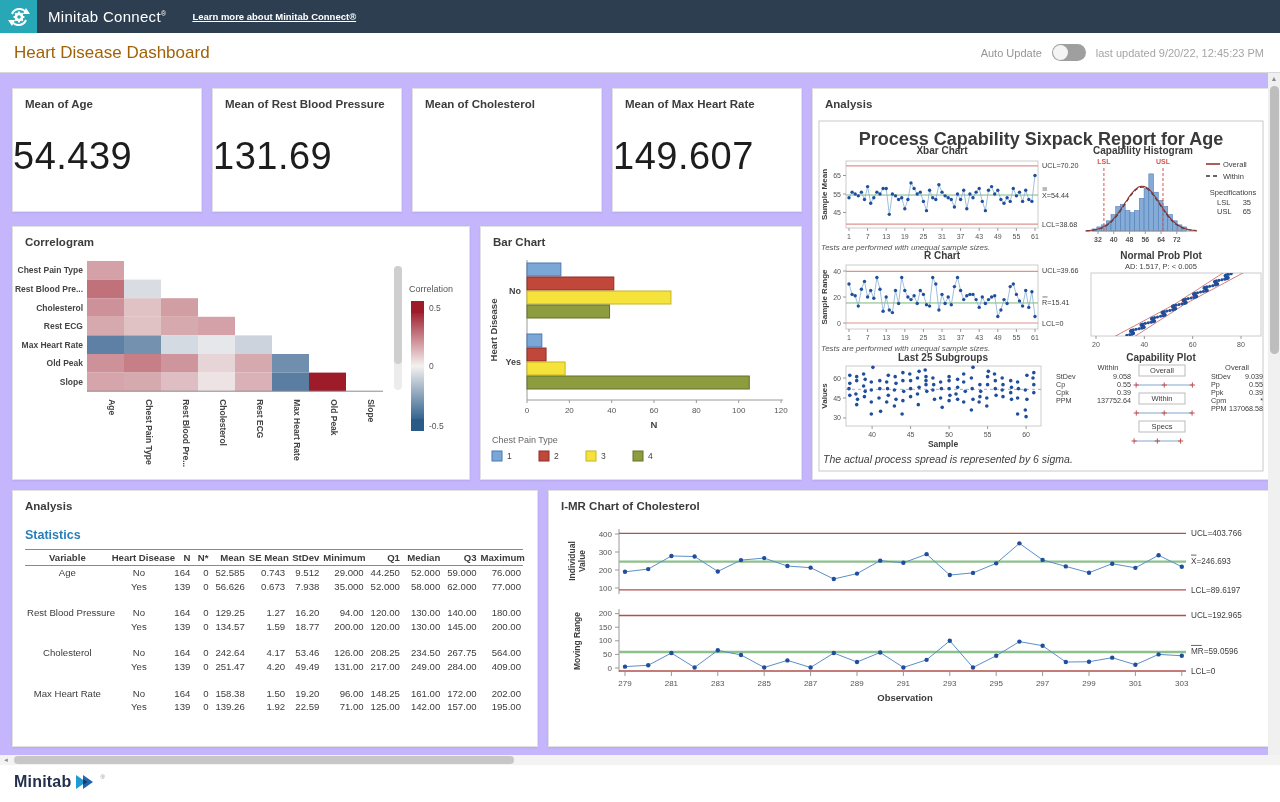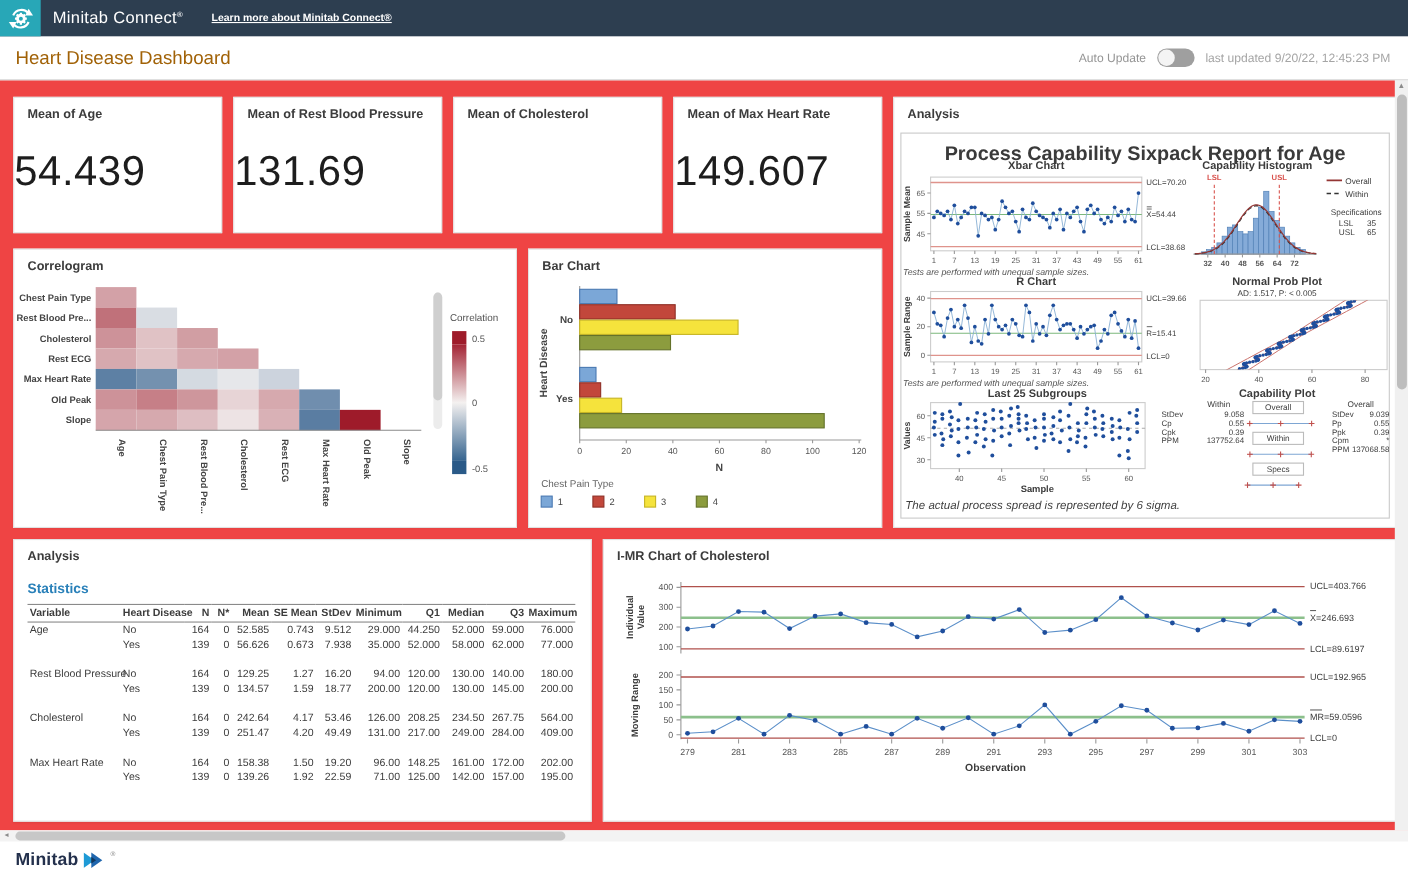--- a/index.html
+++ b/index.html
@@ -14,31 +14,31 @@
   .nav-link{color:#fff;font-size:9.5px;font-weight:bold;margin-left:26px;text-decoration:underline;cursor:pointer}
   
   .page-header{position:absolute;left:0;top:33px;width:1280px;height:39px;background:#fff;border-bottom:1px solid #d8d8d8;z-index:4}
   .page-title{position:absolute;left:14px;top:10px;font-size:17px;color:#a16207}
   .header-right{position:absolute;right:16px;top:0;height:100%;display:flex;align-items:center;gap:10px}
   .muted{color:#959595;font-size:11px}
   .muted2{color:#a5a5a5;font-size:11px}
   .toggle{width:34px;height:17px;border-radius:9px;background:#9f9f9f;position:relative;cursor:pointer}
   .toggle .knob{position:absolute;left:1px;top:1px;width:15px;height:15px;border-radius:50%;background:#f4f4f4}
   
-  .content{position:absolute;left:0;top:72px;width:1280px;height:683px;background:#ef4444}
+  .content{position:absolute;left:0;top:72px;width:1280px;height:683px;background:#c4b5fd}
   .panel{position:absolute;background:#fff;border:1px solid #e1e1e1;box-shadow:0 1px 2px rgba(0,0,0,.07)}
   .panel-title{position:absolute;left:12px;top:9px;font-size:11.5px;font-weight:bold;color:#3c3c3c}
   .kpi-value{position:absolute;left:0;right:0;top:46px;text-align:left;font-size:38px;color:#1d1d1d;letter-spacing:.5px}
   
   .stats-head{position:absolute;left:12px;top:37px;font-size:12.5px;font-weight:bold;color:#2980b9}
   .stats-table-wrap{position:absolute;left:12px;top:58px;right:10px}
   table.stats{border-collapse:collapse;table-layout:fixed;width:498px;font-size:9.6px;color:#3c3c3c}
   table.stats th{font-weight:bold;border-top:1px solid #8a8a8a;border-bottom:1px solid #8a8a8a;padding:2px 2px;white-space:nowrap}
   table.stats td{padding:1.2px 2px;white-space:nowrap}
-  table.stats .l{text-align:left}.stats .r{text-align:right}
+  table.stats .l{text-align:center}.stats .r{text-align:right}
   table.stats tr.gap td{height:11px}
   
   .vscroll{position:absolute;right:0;top:0;width:12px;height:683px;background:#f0f0f0}
   .vscroll .arr{position:absolute;top:1px;left:0;width:12px;height:12px;color:#8b8b8b;font-size:7px;text-align:center;line-height:12px;cursor:pointer}
   .vscroll .thumb{position:absolute;left:1.5px;top:14px;width:9px;height:268px;background:#bdbdbd;border-radius:5px;cursor:pointer}
   .footer{position:absolute;left:0;top:755px;width:1280px;height:47px;background:#fff}
   .hscroll{position:absolute;left:0;top:0;width:1280px;height:10px;background:#f3f3f3}
   .hscroll .arr{position:absolute;left:0;top:0;width:12px;height:10px;color:#8b8b8b;font-size:6px;text-align:center;line-height:10px;cursor:pointer}
   .hscroll .thumb{position:absolute;left:14px;top:1px;width:500px;height:8px;background:#c7c7c7;border-radius:4px;cursor:pointer}
   .footer-logo{position:absolute;left:14px;top:19px;display:flex;align-items:flex-start;gap:5px}

